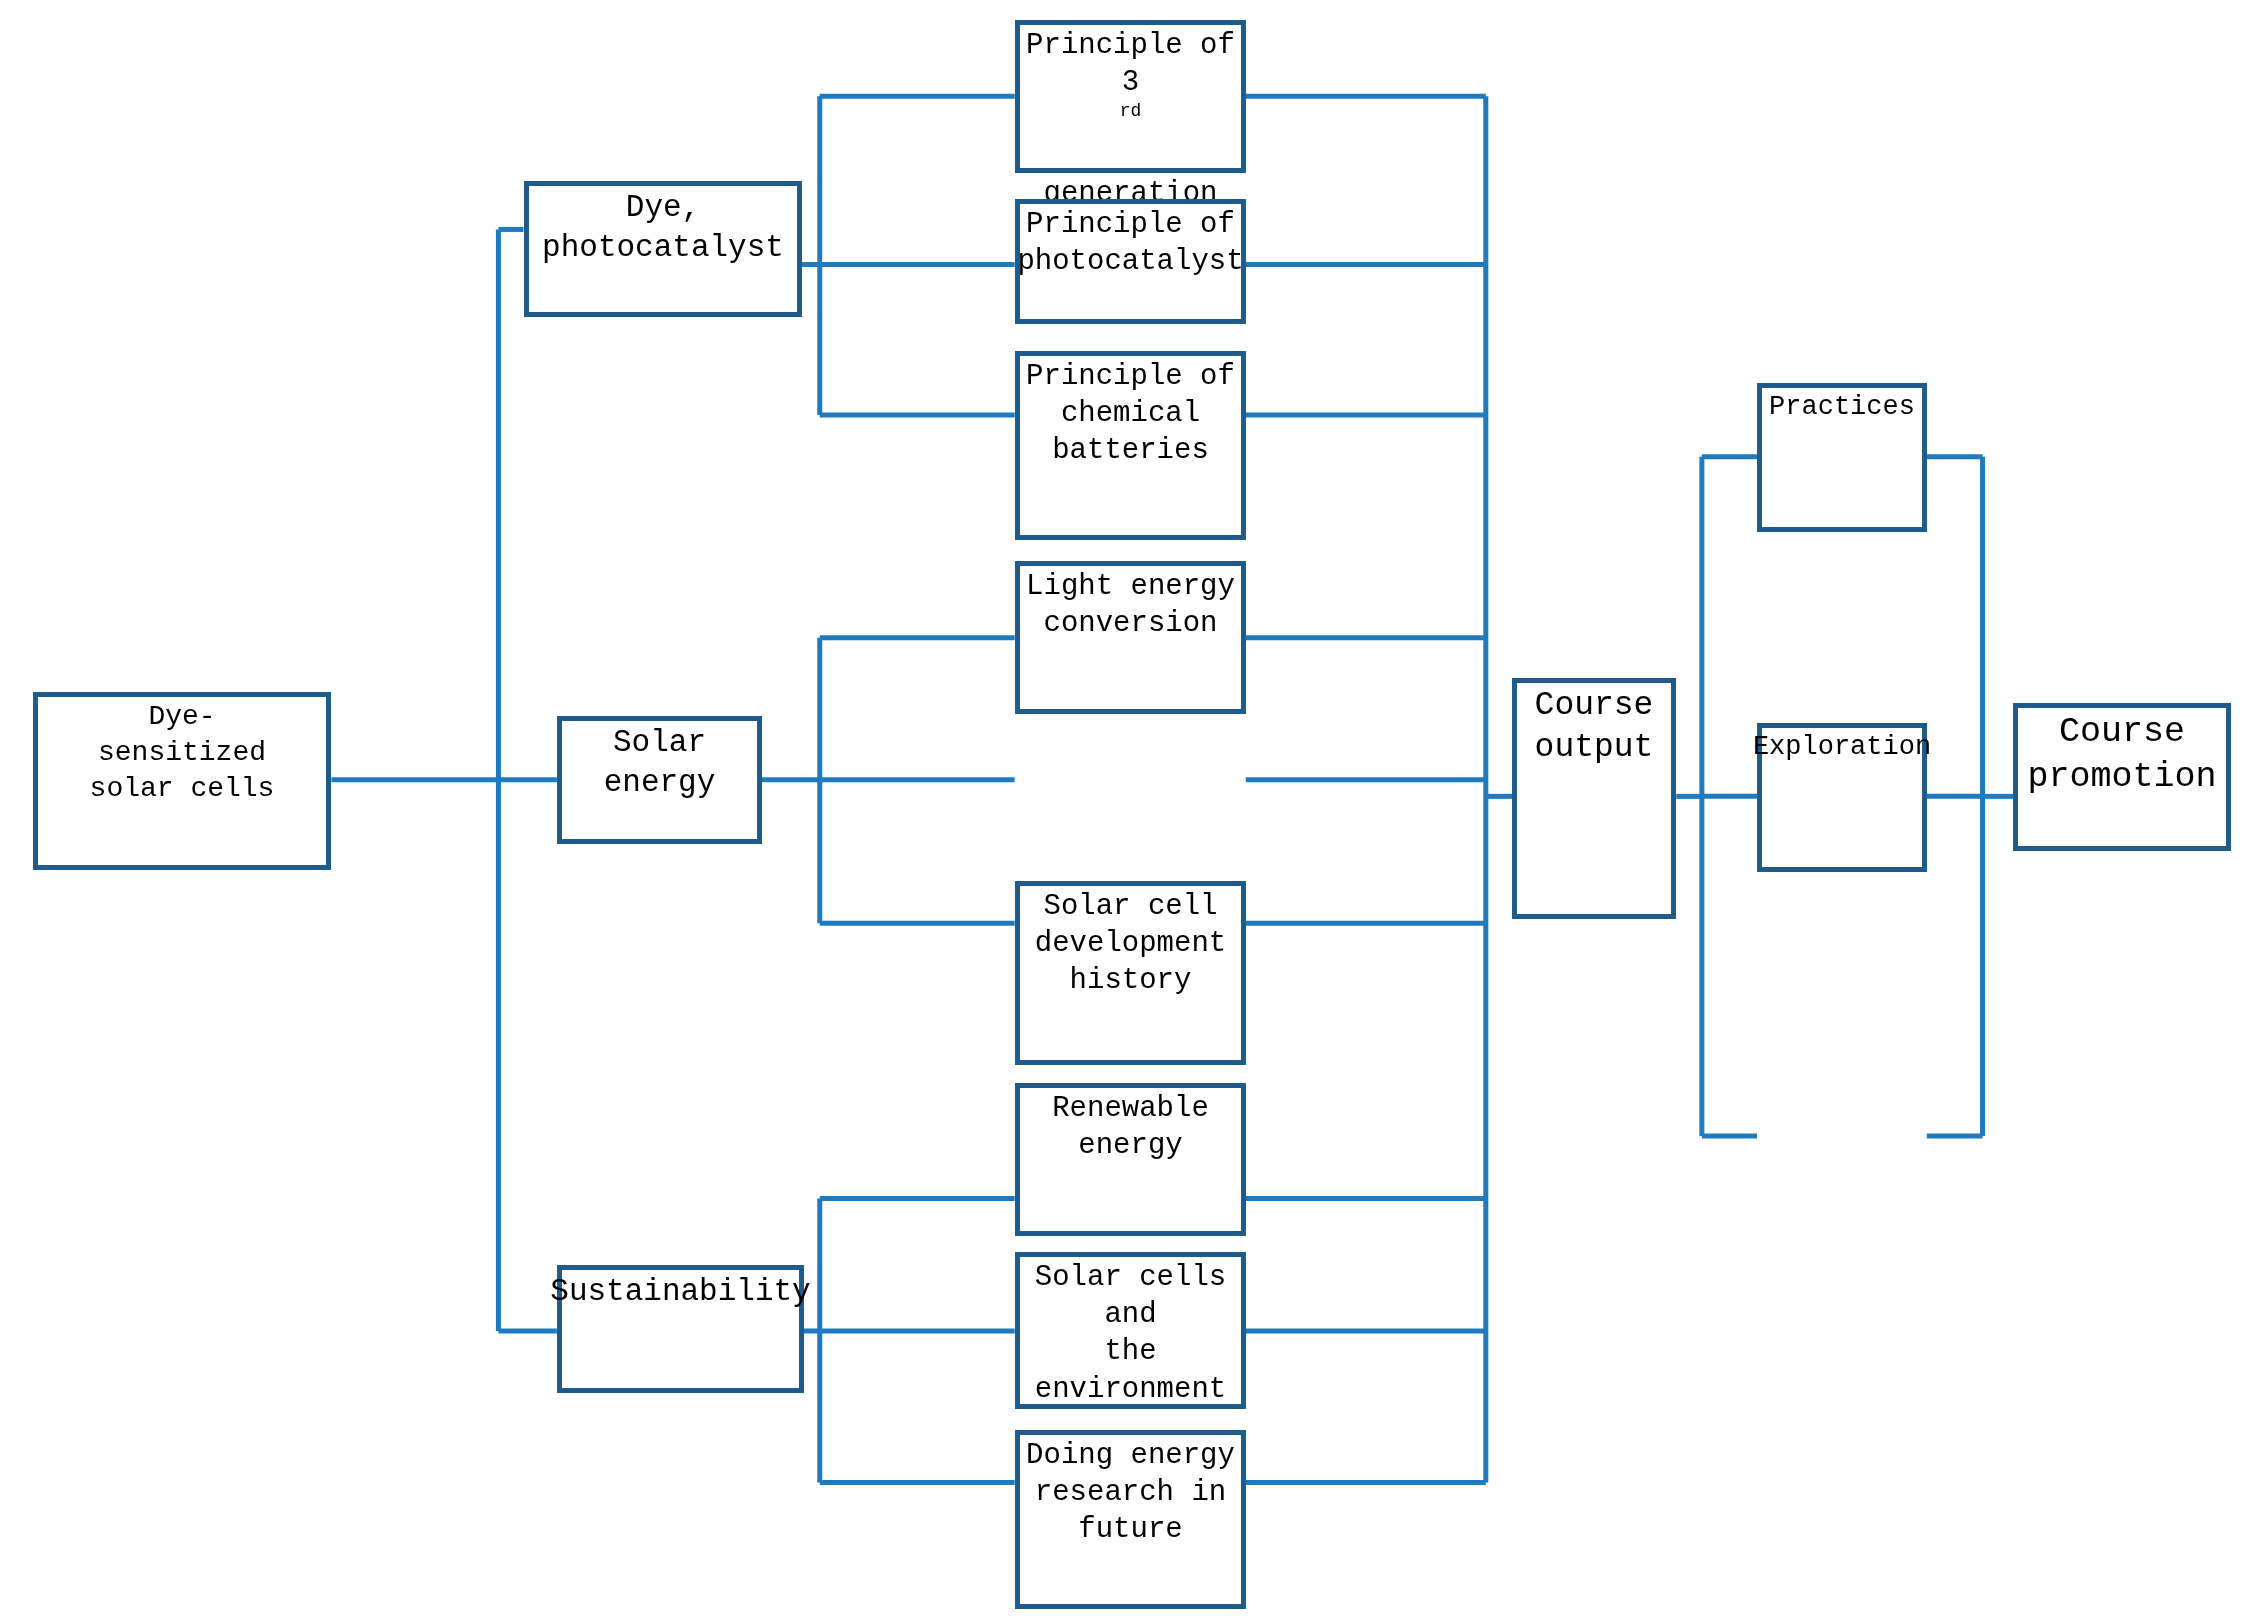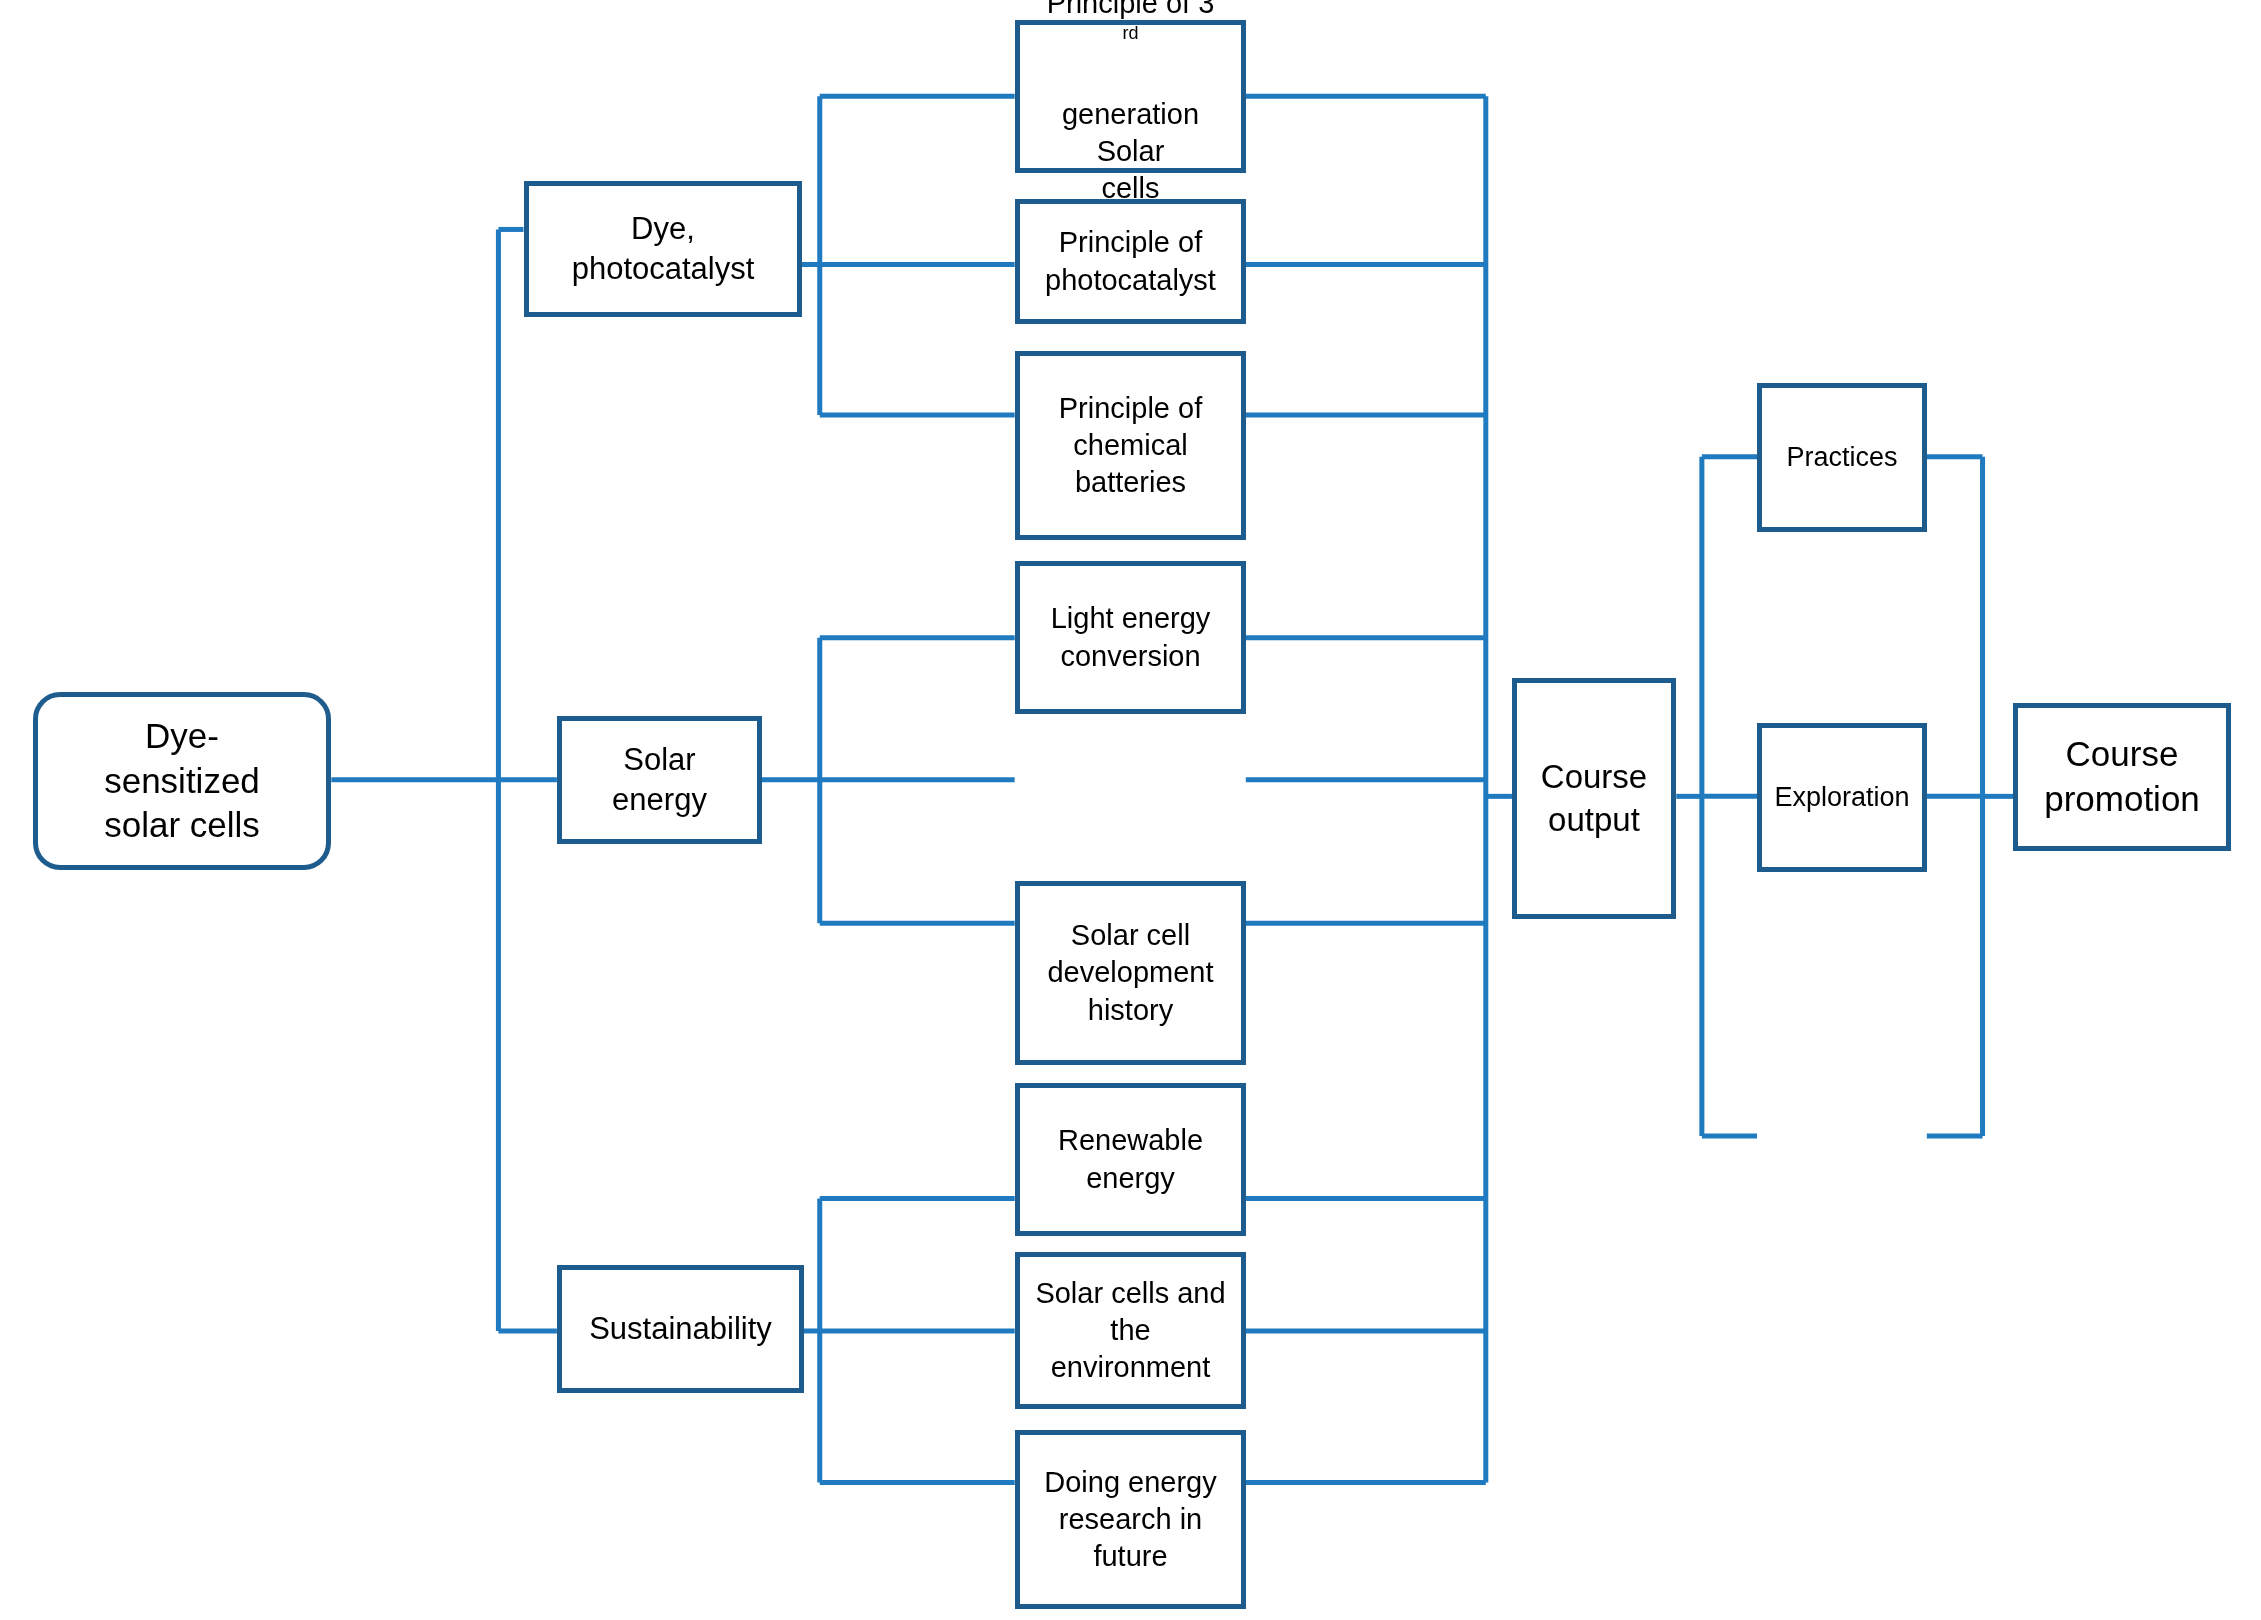--- a/index.html
+++ b/index.html
@@ -11,30 +11,31 @@
     background:#ffffff;
     overflow:hidden;
   }
   #wires{position:absolute;left:0;top:0;width:2261px;height:1620px;}
   .node{
     position:absolute;
     box-sizing:border-box;
     background:#ffffff;
     border:5px solid #1F5C8E;
     display:flex;
-    align-items:center;
+    align-items:flex-start;
     justify-content:center;
     text-align:center;
     color:#000000;
     line-height:1.28;
     padding:2.2px 5.6px;
     z-index:5;
+    font-family:Liberation Mono, monospace;
   }
   .node span{display:block;white-space:pre-line;}
-  .f-root{font-size:35px;border-radius:27px;}
+  .f-root{font-size:28px;}
   .f-branch{font-size:31px;}
   .f-leaf{font-size:29px;}
   .f-out{font-size:33px;}
   .f-small{font-size:27px;}
   .f-promo{font-size:35px;}
   sup{font-size:0.62em;vertical-align:super;line-height:0;}
 </style>
 </head>
 <body>
 

